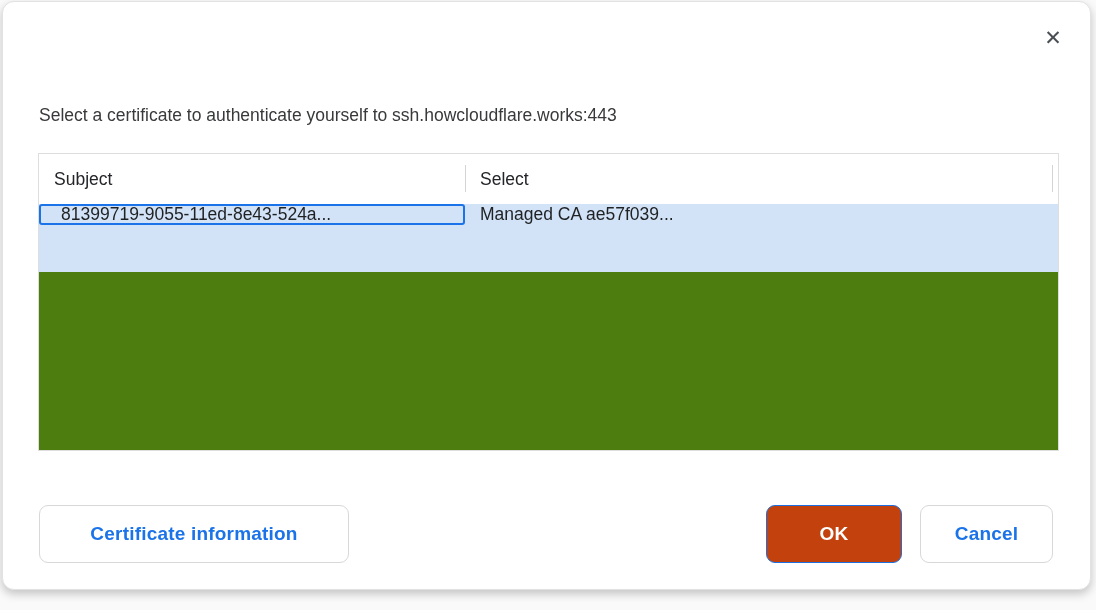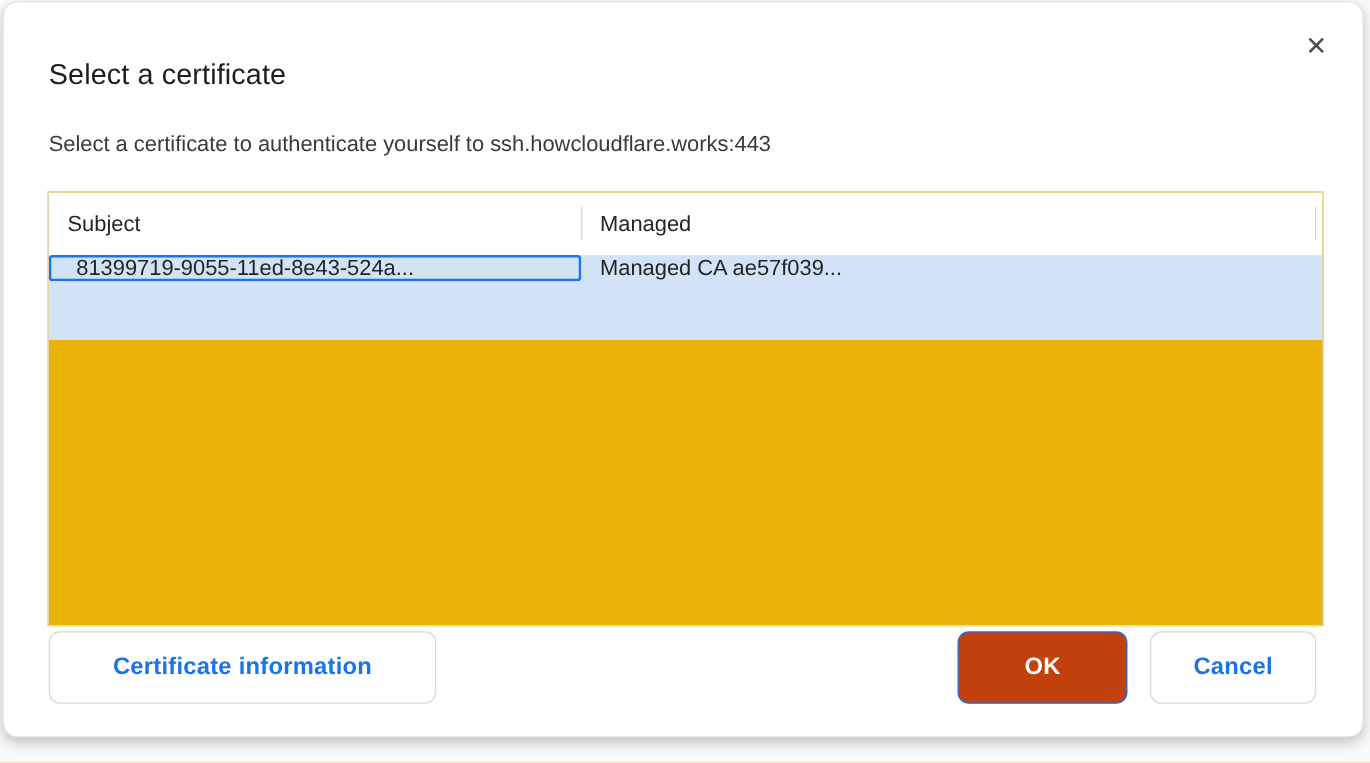--- a/index.html
+++ b/index.html
@@ -55,24 +55,24 @@
     top: 103px;
     font-size: 17.5px;
     font-weight: 400;
     color: #38393b;
   }
   .cert-table {
     position: absolute;
     left: 35px;
     top: 151px;
     width: 1021px;
-    height: 348px;
+    height: 298px;
     border: 1px solid #dedede;
     box-sizing: border-box;
-    background: #eab308;
+    background: #4d7c0f;
     overflow: hidden;
   }
   .table-header {
     display: flex;
     height: 50px;
     align-items: center;
     position: relative;
     background: #fff;
   }
   .th {
@@ -171,28 +171,27 @@
     gap: 18px;
   }
 </style>
 </head>
 <body>
 
 <div class="dialog">
 
   <button class="close-btn" aria-label="Close">✕</button>
 
-  <div class="title">Select a certificate</div>
 
   <div class="subtitle">Select a certificate to authenticate yourself to ssh.howcloudflare.works:443</div>
 
   <div class="cert-table">
     <div class="table-header">
       <div class="th col-subject">Subject</div>
-      <div class="th col-serial">Managed</div>
+      <div class="th col-serial">Select</div>
       <div class="scroll-gutter-divider"></div>
     </div>
 
     <div class="table-row selected">
       <div class="td cell-subject col-subject">81399719-9055-11ed-8e43-524a...</div>
       <div class="td col-issuer">Managed CA ae57f039...</div>
     </div>
   </div>
 
   <div class="button-bar">

